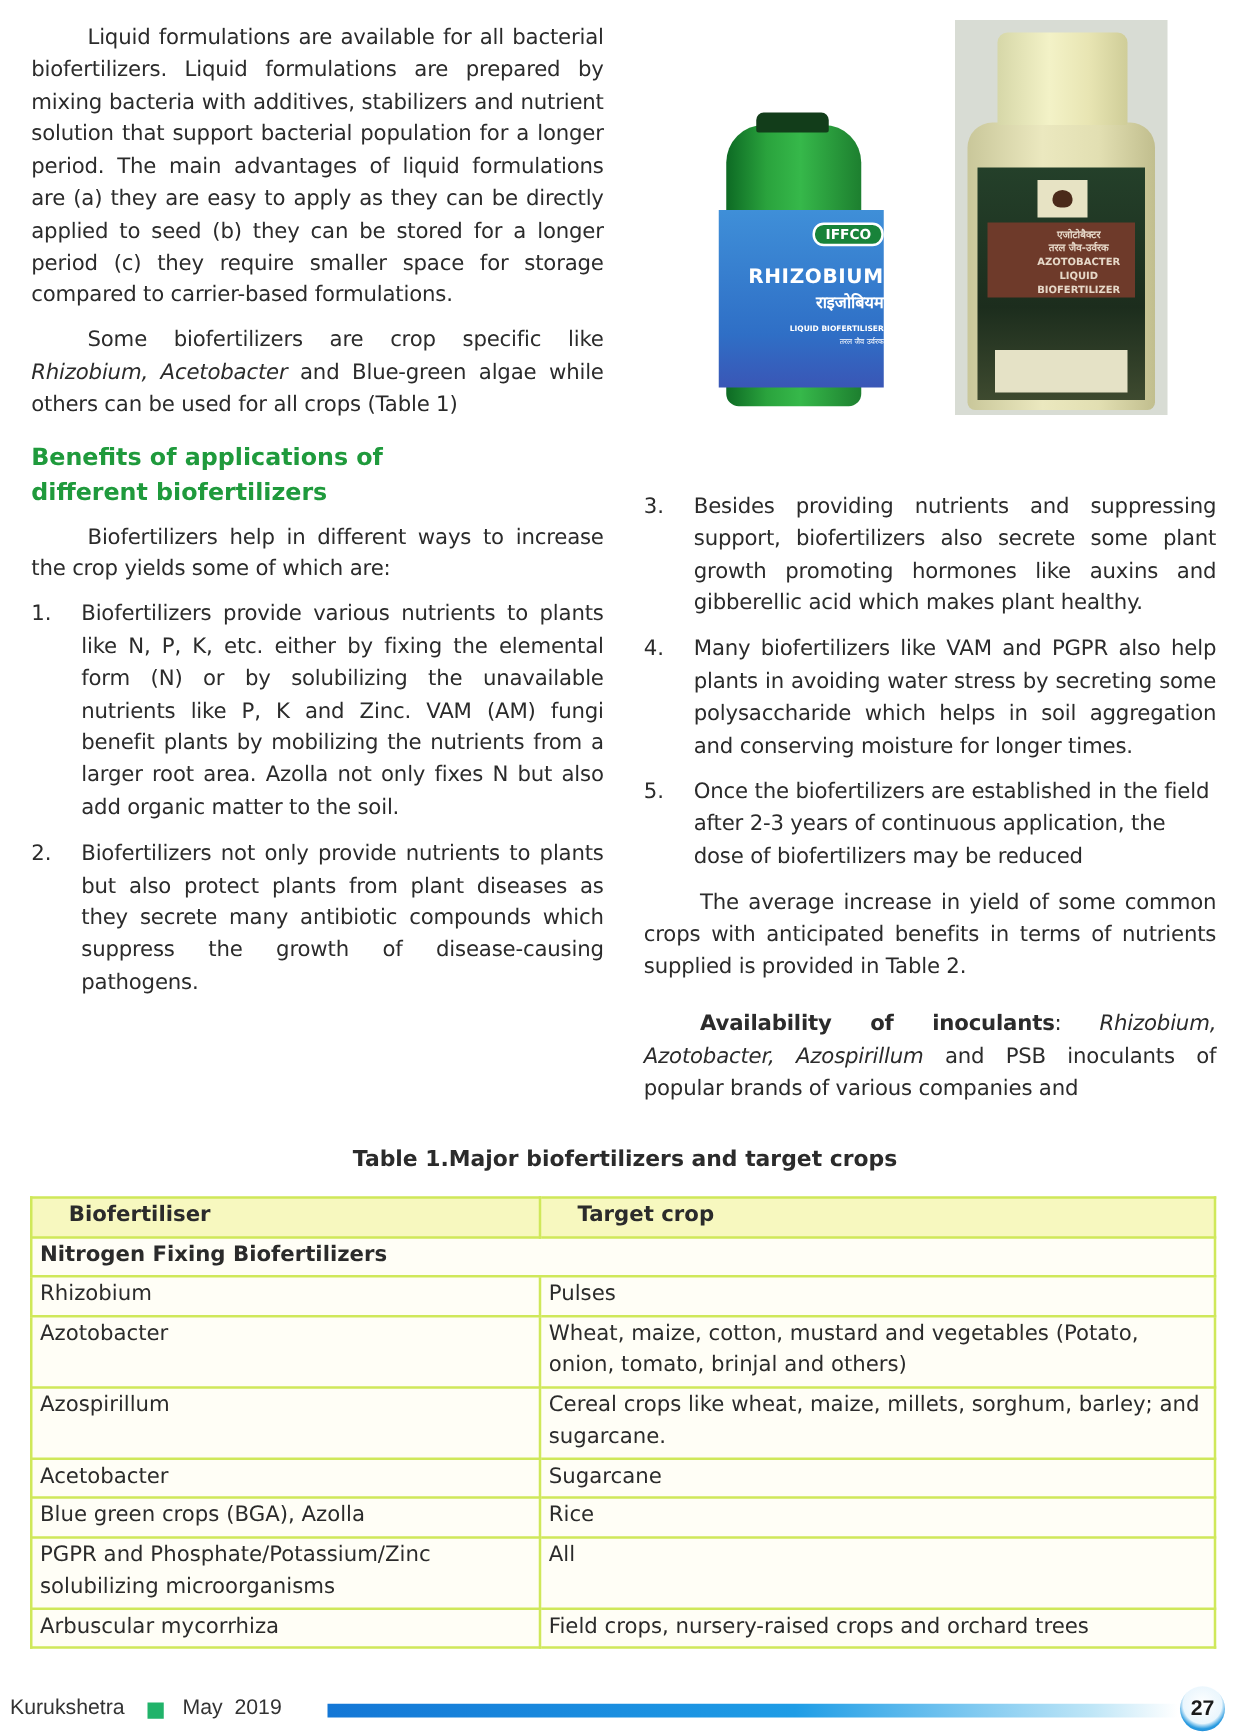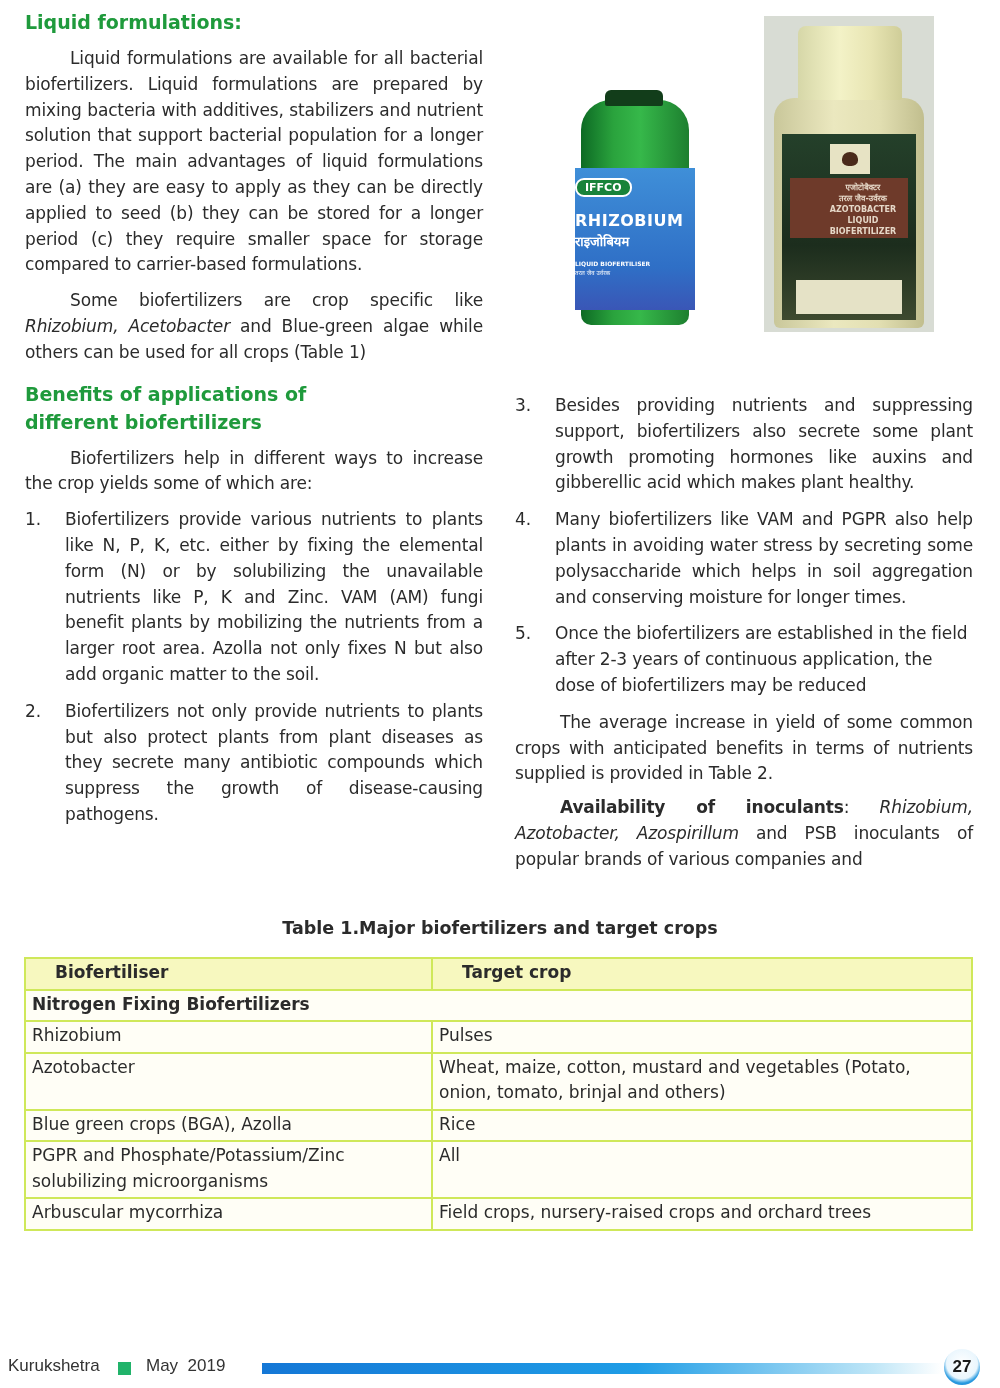--- a/index.html
+++ b/index.html
@@ -22,22 +22,22 @@
   .list-text { flex:1; font-size:17px; line-height:25.8px; text-align:justify; letter-spacing:-0.15px; }
   i { font-style:italic; }
 
   
   .fig { left:515px; top:12px; width:450px; height:330px; }
   .bottle1 { position:absolute; left:60px; top:68px; width:120px; height:250px; }
   .cap1 { position:absolute; left:30px; top:10px; width:58px; height:16px; background:#123d1a; border-radius:6px 6px 2px 2px; }
   .glass1 { position:absolute; left:6px; top:20px; width:108px; height:225px;
     background:linear-gradient(90deg,#0d6a24 0%,#2aa33d 30%,#36b84a 55%,#1d7f2f 100%);
     border-radius:30px 30px 10px 10px; }
-  .label1 { position:absolute; left:0; top:88px; width:120px; height:142px;
-    background:linear-gradient(180deg,#3f8fd8 0%,#2f6fc6 70%,#3a56b6 100%); text-align:left; color:#fff; }
+  .label1 { position:absolute; left:0; top:88px; width:132px; height:142px;
+    background:linear-gradient(180deg,#3f8fd8 0%,#2f6fc6 70%,#3a56b6 100%); text-align:right; color:#fff; }
   .iffco { display:inline-block; margin-top:10px; background:#18833a; color:#fff; font-weight:bold; font-size:11px;
     padding:1px 8px; border:2px solid #fff; border-radius:9px; }
   .rz { font-weight:bold; font-size:16px; margin-top:14px; letter-spacing:0.5px; }
   .rzh { font-weight:bold; font-size:13px; margin-top:2px; }
   .lb { font-size:6px; margin-top:10px; font-weight:bold; }
 
   .photo2 { position:absolute; left:249px; top:4px; width:170px; height:316px; background:#d8dcd4; }
   .cap2 { position:absolute; left:34px; top:10px; width:104px; height:74px;
     background:linear-gradient(90deg,#d6d7a8,#f3f2c7 40%,#e8e5b3 70%,#cfcd98); border-radius:8px 8px 2px 2px; }
   .body2 { position:absolute; left:10px; top:82px; width:150px; height:230px;
@@ -68,21 +68,20 @@
   .f-bar { position:absolute; left:262px; top:11px; width:680px; height:11px;
     background:linear-gradient(90deg,#1477d6 0%,#1f9de6 55%,#bfe6f7 90%,#ffffff 100%); }
   .f-page { position:absolute; left:944px; top:-3px; width:36px; height:36px; border-radius:50%;
     background:radial-gradient(circle at 50% 40%,#ffffff 0%,#eaf6fd 55%,#2a9be0 70%,#1672c4 100%);
     text-align:center; line-height:36px; font-weight:bold; font-size:17px; color:#1a1a1a; font-family:"Liberation Sans", sans-serif; }
 </style>
 </head>
 <body>
 
 <div class="abs" style="left:25px; top:8px; width:458px;">
-  <h2 class="heading">Liquid formulations:</h2>
   <p class="para indent" style="margin-top:10px;">Liquid formulations are available for all bacterial biofertilizers. Liquid formulations are prepared by mixing bacteria with additives, stabilizers and nutrient solution that support bacterial population for a longer period. The main advantages of liquid formulations are (a) they are easy to apply as they can be directly applied to seed (b) they can be stored for a longer period (c) they require smaller space for storage compared to carrier-based formulations.</p>
   <p class="para indent" style="margin-top:10px;">
     <span>Some biofertilizers are crop specific like </span><i>Rhizobium, Acetobacter</i><span> and Blue-green algae while others can be used for all crops (Table 1)</span>
   </p>
   <h2 class="heading" style="margin-top:14px; width:360px;">Benefits of applications of different biofertilizers</h2>
   <p class="para indent" style="margin-top:10px;">Biofertilizers help in different ways to increase the crop yields some of which are:</p>
   <div style="margin-top:10px;">
     <div class="list-item">
       <span class="list-num">1.</span>
       <span class="list-text">Biofertilizers provide various nutrients to plants like N, P, K, etc. either by fixing the elemental form (N) or by solubilizing the unavailable nutrients like P, K and Zinc. VAM (AM) fungi benefit plants by mobilizing the nutrients from a larger root area.  Azolla not only fixes N but also add organic matter to the soil.</span>
@@ -132,21 +131,21 @@
   </div>
   <div class="list-item" style="margin-top:11px;">
     <span class="list-num">4.</span>
     <span class="list-text">Many biofertilizers like VAM and PGPR also help plants in avoiding water stress by secreting some polysaccharide which helps in soil aggregation and conserving moisture for longer times.</span>
   </div>
   <div class="list-item" style="margin-top:11px;">
     <span class="list-num">5.</span>
     <span class="list-text" style="text-align:left;">Once the biofertilizers are established in the field after 2-3 years of continuous application, the dose of biofertilizers may be reduced</span>
   </div>
   <p class="para indent" style="margin-top:11px;">The average increase in yield of some common crops with anticipated benefits in terms of nutrients supplied is provided in Table 2.</p>
-  <p class="para indent" style="margin-top:8px;">
+  <p class="para indent" style="margin-top:20px;">
     <b>Availability of inoculants</b><span>: </span><i>Rhizobium, Azotobacter, Azospirillum</i><span> and PSB inoculants of popular brands of various companies and</span>
   </p>
 </div>
 
 <div class="abs tcap">Table 1.Major biofertilizers and target crops</div>
 <table class="bt">
   <tbody>
       <tr class="hdr">
     <td class="c1">Biofertiliser</td>
     <td>Target crop</td>
@@ -154,20 +153,28 @@
   <tr class="sec">
     <td colspan="2">Nitrogen Fixing Biofertilizers</td>
   </tr>
   <tr>
     <td class="c1">Rhizobium</td>
     <td>Pulses</td>
   </tr>
   <tr>
     <td class="c1">Azotobacter</td>
     <td>Wheat, maize, cotton, mustard and vegetables (Potato, onion, tomato, brinjal and others)</td>
+  </tr>
+  <tr>
+    <td class="c1">Azospirillum</td>
+    <td>Cereal crops like wheat, maize, millets, sorghum, barley; and sugarcane.</td>
+  </tr>
+  <tr>
+    <td class="c1">Acetobacter</td>
+    <td>Sugarcane</td>
   </tr>
   <tr>
     <td class="c1">Blue green crops (BGA), Azolla</td>
     <td>Rice</td>
   </tr>
   <tr>
     <td class="c1">PGPR and Phosphate/Potassium/Zinc solubilizing microorganisms</td>
     <td>All</td>
   </tr>
   <tr>

